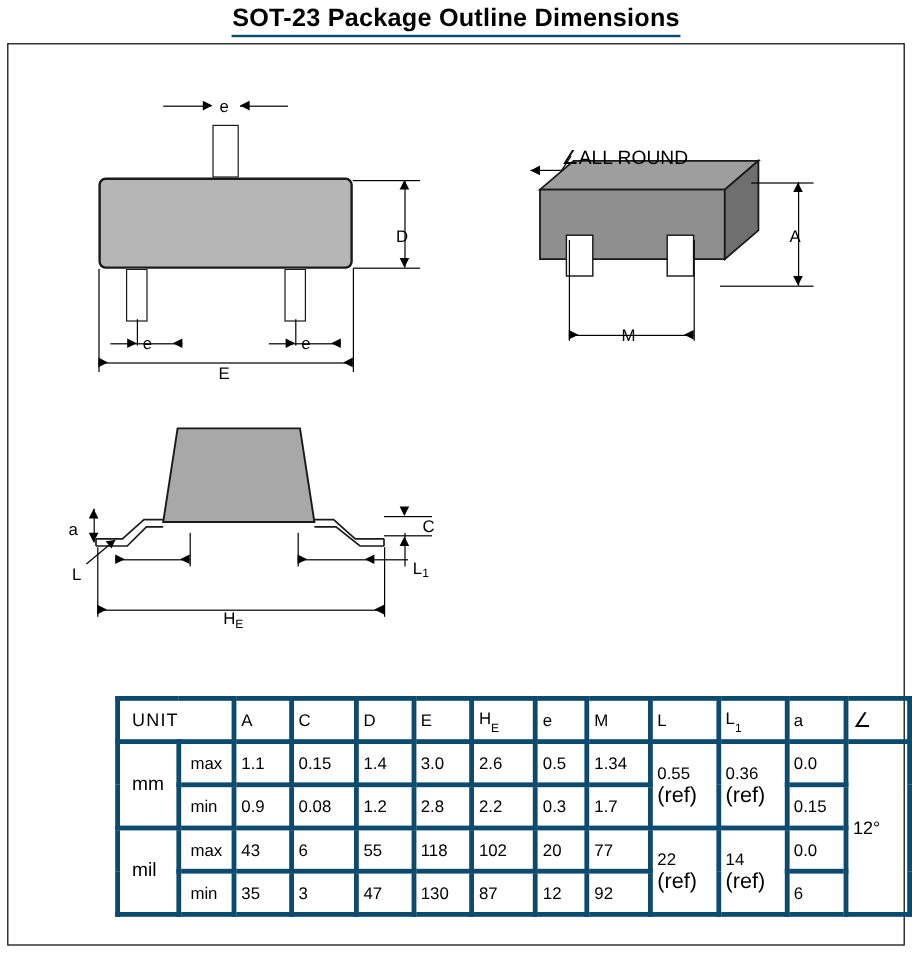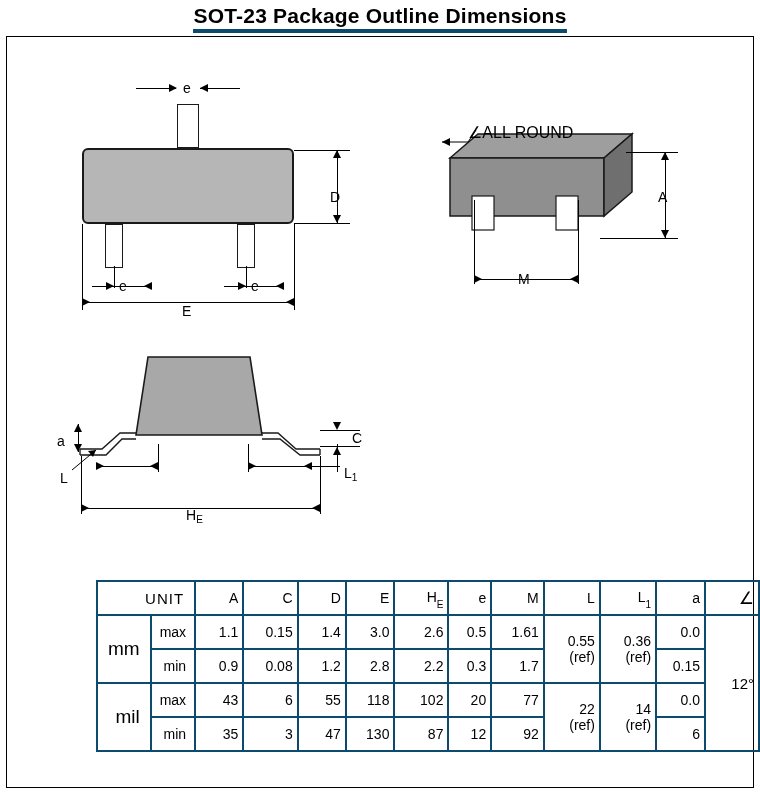--- a/index.html
+++ b/index.html
@@ -24,21 +24,21 @@
     position: absolute;
     left: 0;
     top: 4px;
     width: 760px;
     text-align: center;
     font-size: 21px;
     font-weight: bold;
     letter-spacing: 0.2px;
   }
   .title span.underline {
-    border-bottom: 4px solid #0c4a6e;
+    border-bottom: 2px solid #0c4a6e;
     padding-bottom: 2px;
     margin-top: 46px;
   }
   .outer-frame {
     position: absolute;
     left: 6px;
     top: 36px;
     width: 748px;
     height: 752px;
     border: 1px solid #000;
@@ -102,41 +102,41 @@
     white-space: nowrap;
   }
   table.mech {
     position: absolute;
     left: 96px;
     top: 580px;
     border-collapse: collapse;
     font-size: 14px;
   }
   table.mech td {
-    border: 2px solid #0c4a6e;
-    text-align: right;
+    border: 4px solid #0c4a6e;
+    text-align: left;
     vertical-align: middle;
     padding: 3px 4px;
     height: 26px;
   }
   table.mech td.unit-head {
     font-size: 15px;
     letter-spacing: 1px;
     padding: 3px 10px;
   }
   table.mech td.rowlabel {
-    font-size: 19px;
+    font-size: 16px;
     padding: 3px 10px;
   }
   table.mech td.sub {
     font-size: 14px;
     padding: 3px 8px;
   }
   .ref-cell { line-height: 1.15; font-size: 14px; }
-  .ref-cell .r { font-size: 14px; }
+  .ref-cell .r { font-size: 18px; }
   sub.small { font-size: 10px; position: relative; top: 3px; }
   .angle-glyph { font-size: 17px; }
 </style>
 </head>
 <body>
 
 <div id="page">
 
   <div class="title">
     <span class="underline">SOT-23  Package Outline Dimensions</span>
@@ -296,21 +296,21 @@
 
       <tr>
         <td class="rowlabel" rowspan="2">mm</td>
         <td class="sub">max</td>
         <td>1.1</td>
         <td>0.15</td>
         <td>1.4</td>
         <td>3.0</td>
         <td>2.6</td>
         <td>0.5</td>
-        <td>1.61</td>
+        <td>1.34</td>
         <td class="ref-cell" rowspan="2">
           <div>0.55</div>
           <div class="r">(ref)</div>
         </td>
         <td class="ref-cell" rowspan="2">
           <div>0.36</div>
           <div class="r">(ref)</div>
         </td>
         <td>0.0</td>
         <td rowspan="4" style="font-size:15px;">12°</td>

